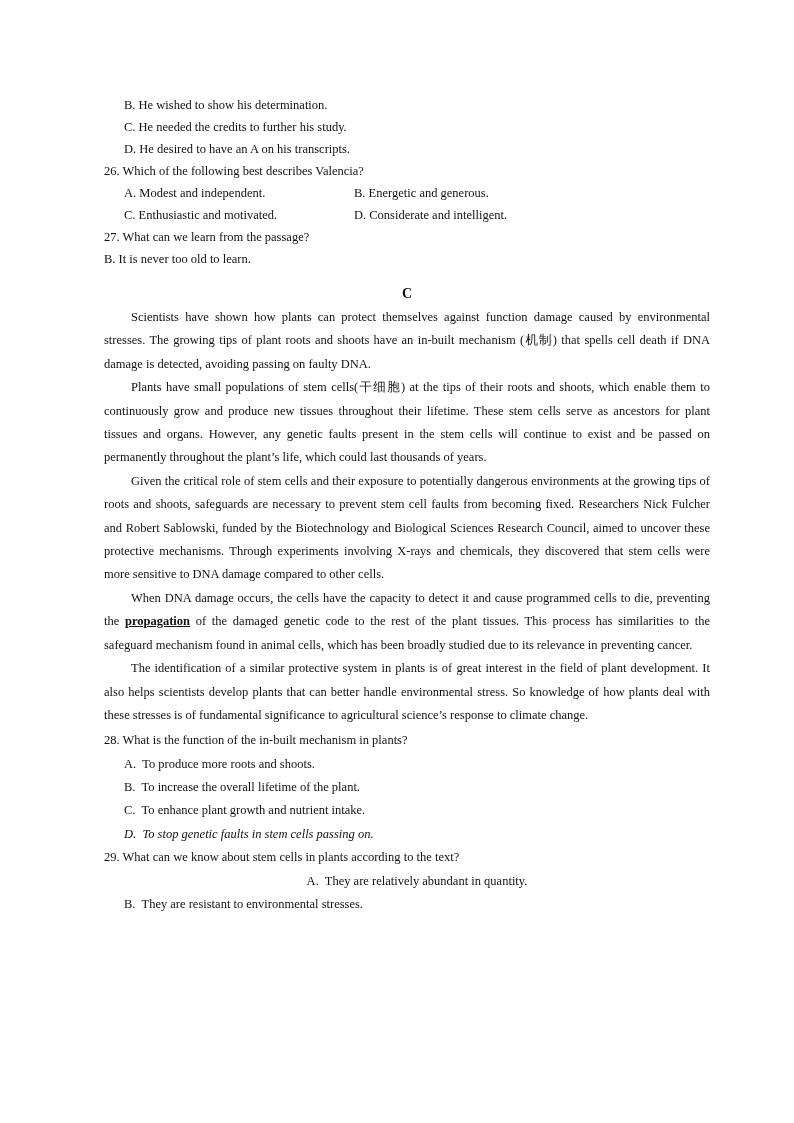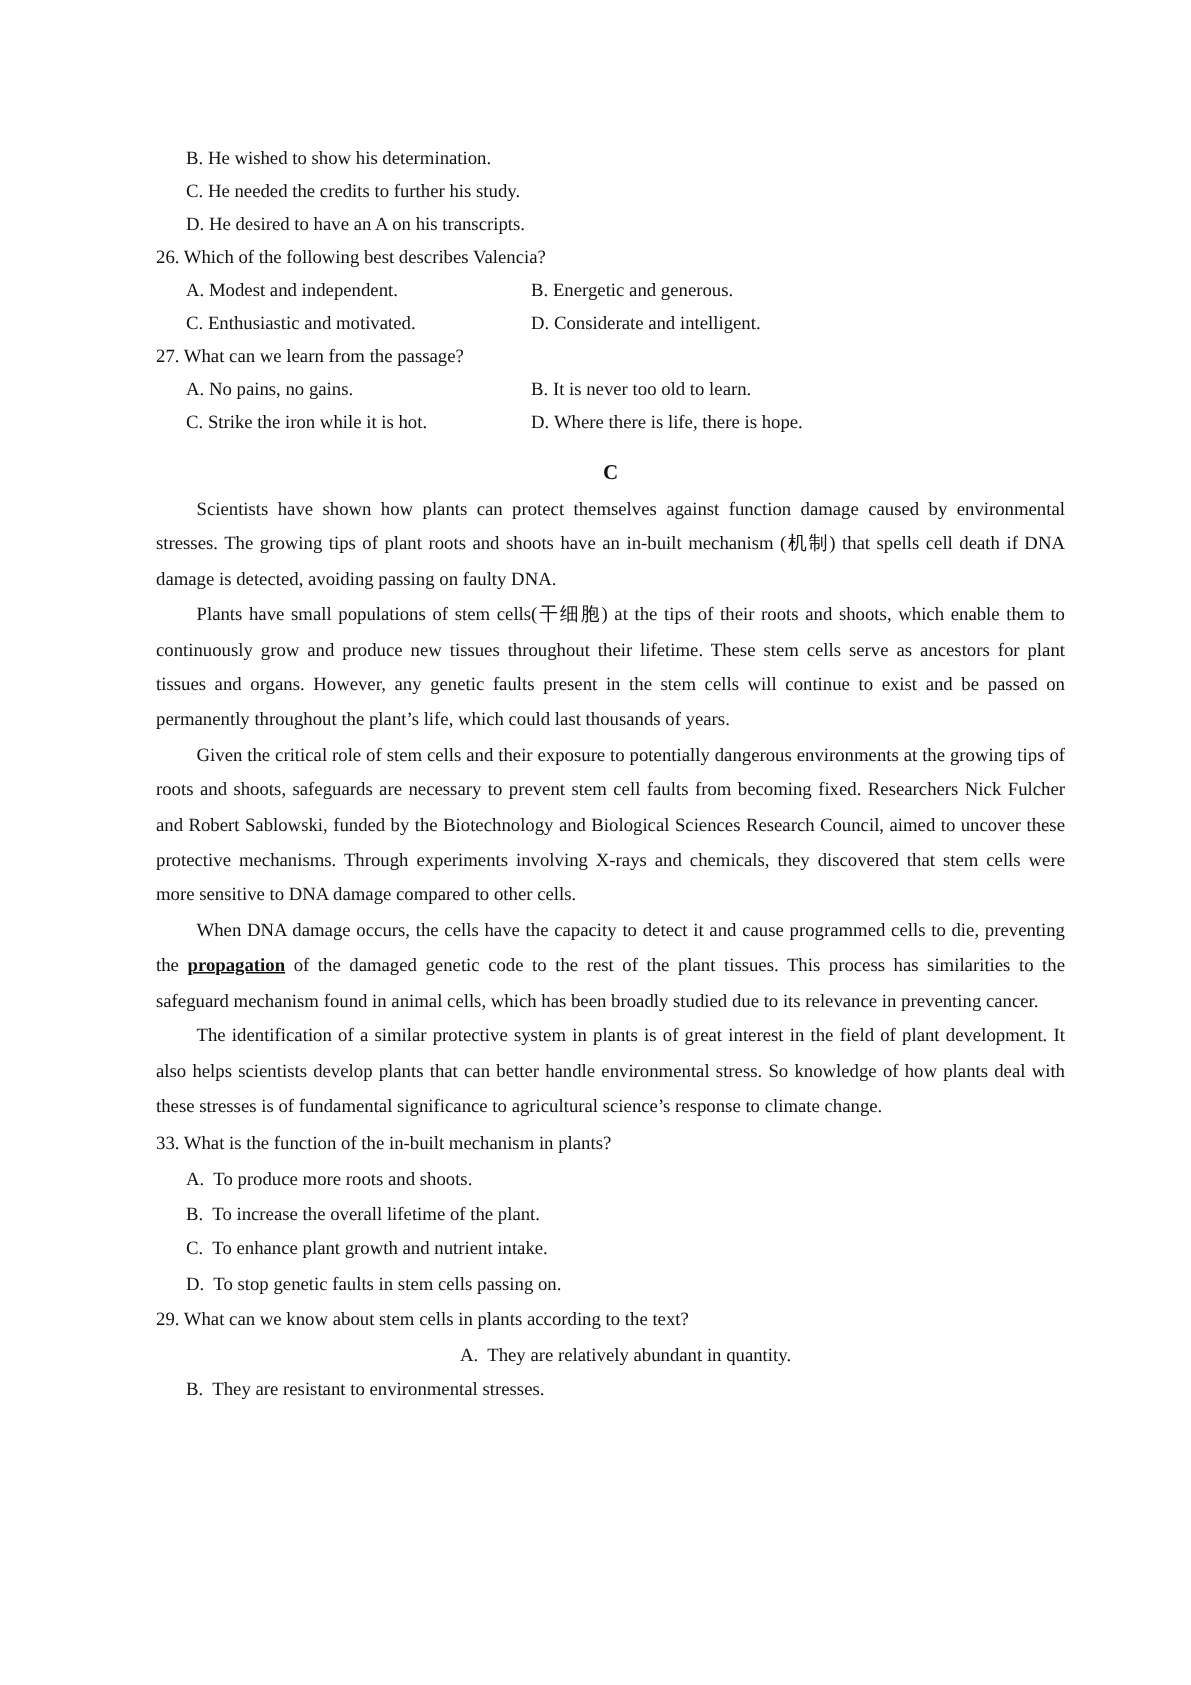--- a/index.html
+++ b/index.html
@@ -36,44 +36,39 @@
     </div>
     <div class="row line">
       <div class="col"><span>C.</span>&nbsp;<span>Enthusiastic and motivated.</span></div>
       <div><span>D.</span>&nbsp;<span>Considerate and intelligent.</span></div>
     </div>
   </div>
 
   <div>
     <div class="line">27. What can we learn from the passage?</div>
     <div class="row line">
-      <div class="col"><span>A.</span>&nbsp;<span>No pains, no gains.</span></div>
       <div><span>B.</span>&nbsp;<span>It is never too old to learn.</span></div>
-    </div>
-    <div class="row line">
-      <div class="col"><span>C.</span>&nbsp;<span>Strike the iron while it is hot.</span></div>
-      <div><span>D.</span>&nbsp;<span>Where there is life, there is hope.</span></div>
     </div>
   </div>
 
   <div class="section-heading">C</div>
   <div>
     <p class="para">Scientists have shown how plants can protect themselves against function damage caused by environmental stresses. The growing tips of plant roots and shoots have an in-built mechanism (机制) that spells cell death if DNA damage is detected, avoiding passing on faulty DNA.</p>
     <p class="para">Plants have small populations of stem cells(干细胞) at the tips of their roots and shoots, which enable them to continuously grow and produce new tissues throughout their lifetime.  These stem cells serve as ancestors for plant tissues and organs. However, any genetic faults present in the stem cells will continue to exist and be passed on permanently throughout the plant’s life, which could last thousands of years.</p>
     <p class="para">Given the critical role of stem cells and their exposure to potentially dangerous environments at the growing tips of roots and shoots, safeguards are necessary to prevent stem cell faults from becoming fixed. Researchers Nick Fulcher and Robert Sablowski, funded by the Biotechnology and Biological Sciences Research Council, aimed to uncover these protective mechanisms. Through experiments involving X-rays and chemicals, they discovered that stem cells were more sensitive to DNA damage compared to other cells.</p>
     <p class="para"><span>When DNA damage occurs, the cells have the capacity to detect it and cause programmed cells to die, preventing the </span><span class="kw">propagation</span><span> of the damaged genetic code to the rest of the plant tissues. This process has similarities to the safeguard mechanism found in animal cells, which has been broadly studied due to its relevance in preventing cancer.</span></p>
     <p class="para">The identification of a similar protective system in plants is of great interest in the field of plant development. It also helps scientists develop plants that can better handle environmental stress. So knowledge of how plants deal with these stresses is of fundamental significance to agricultural science’s response to climate change.</p>
   </div>
 
   <div style="margin-top:2px;">
-    <div class="line" style="height:23.4px;line-height:23.4px;">33. What is the function of the in-built mechanism in plants?</div>
+    <div class="line" style="height:23.4px;line-height:23.4px;">28. What is the function of the in-built mechanism in plants?</div>
     <div class="line opt" style="height:23.4px;line-height:23.4px;"><span>A.</span>&nbsp; <span>To produce more roots and shoots.</span></div>
     <div class="line opt" style="height:23.4px;line-height:23.4px;"><span>B.</span>&nbsp; <span>To increase the overall lifetime of the plant.</span></div>
     <div class="line opt" style="height:23.4px;line-height:23.4px;"><span>C.</span>&nbsp; <span>To enhance plant growth and nutrient intake.</span></div>
-    <div class="line opt" style="height:23.4px;line-height:23.4px;"><span>D.</span>&nbsp; <span>To stop genetic faults in stem cells passing on.</span></div>
+    <div class="line opt" style="height:23.4px;line-height:23.4px;font-style:italic;"><span>D.</span>&nbsp; <span>To stop genetic faults in stem cells passing on.</span></div>
   </div>
 
   <div>
     <div class="line" style="height:23.4px;line-height:23.4px;">29. What can we know about stem cells in plants according to the text?</div>
     <div class="line opt" style="height:23.4px;line-height:23.4px;text-align:center;"><span>A.</span>&nbsp; <span>They are relatively abundant in quantity.</span></div>
     <div class="line opt" style="height:23.4px;line-height:23.4px;"><span>B.</span>&nbsp; <span>They are resistant to environmental stresses.</span></div>
   </div>
 
 </div>
 

